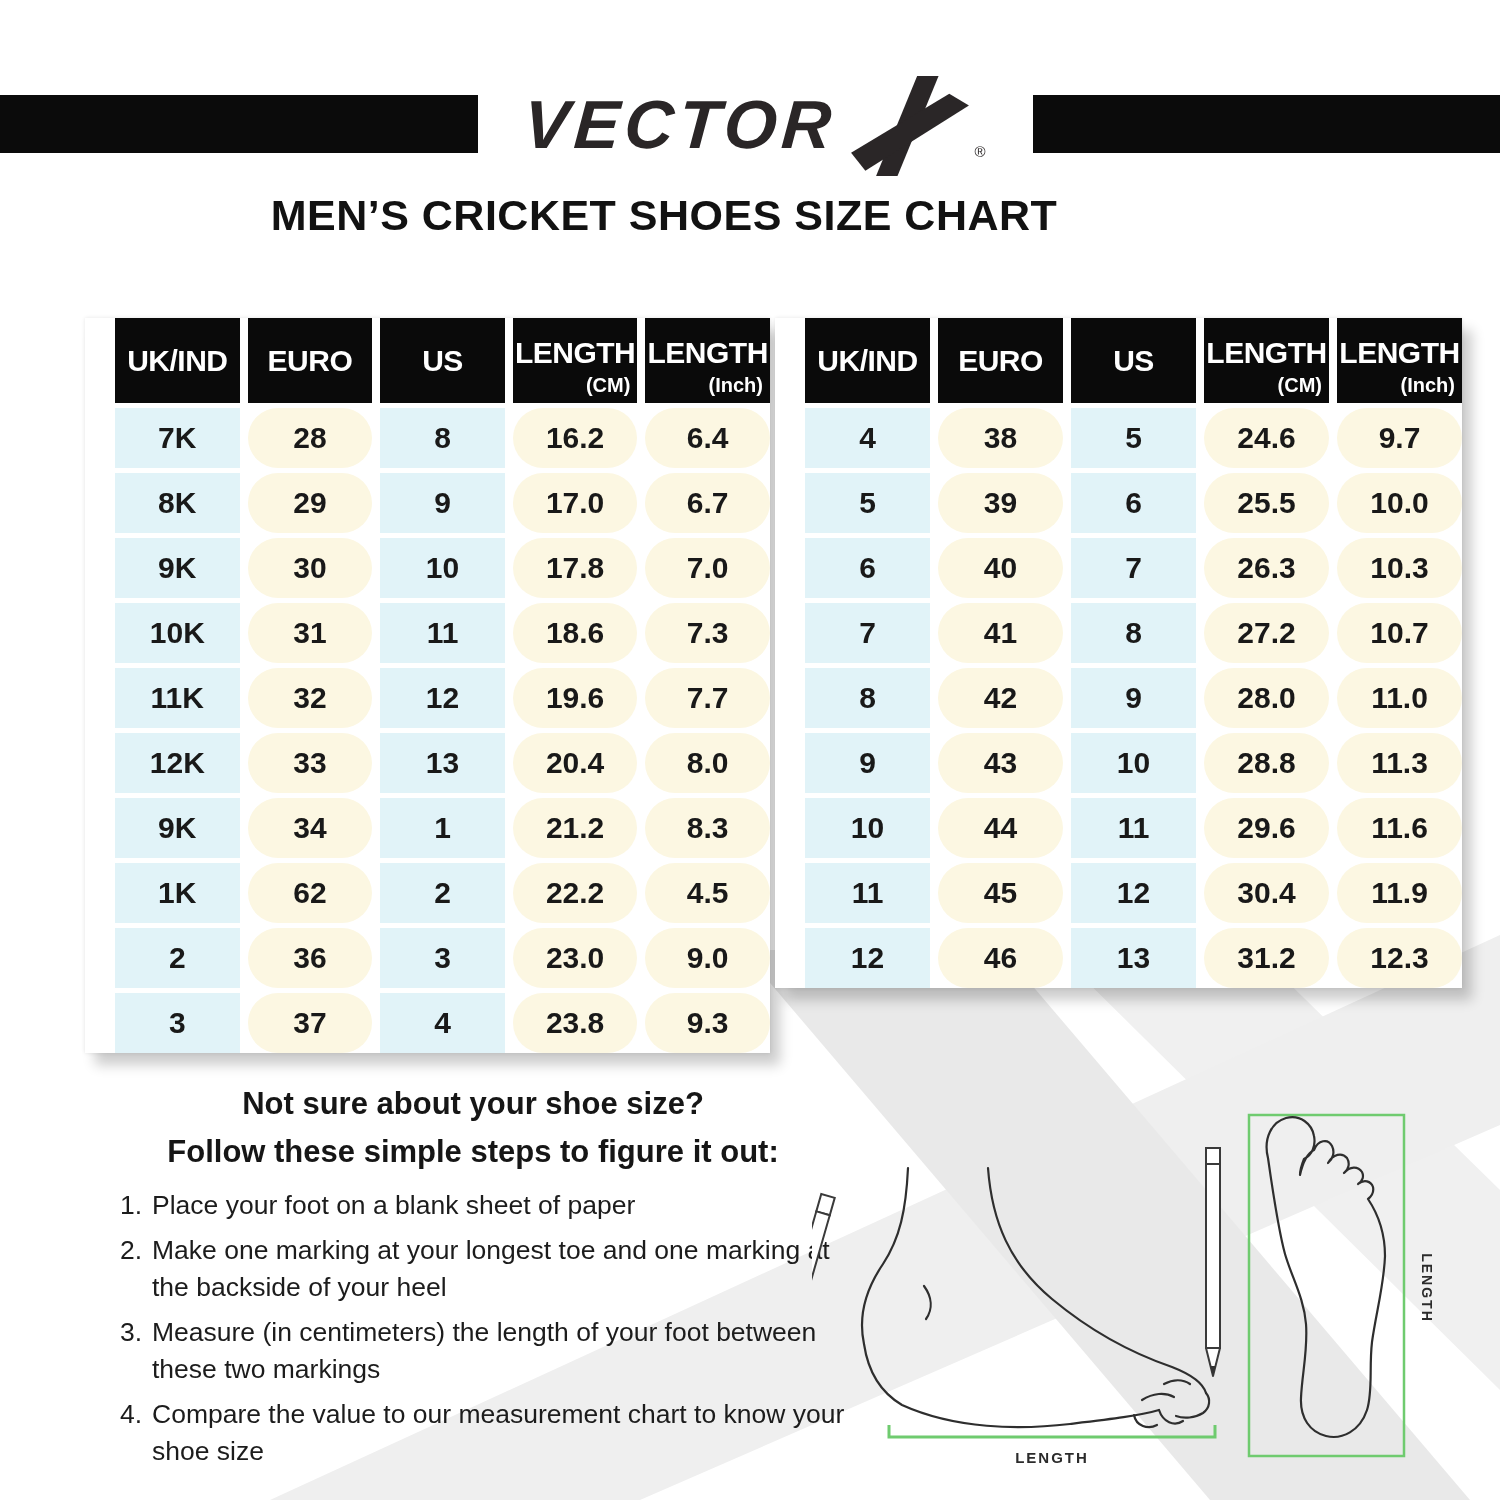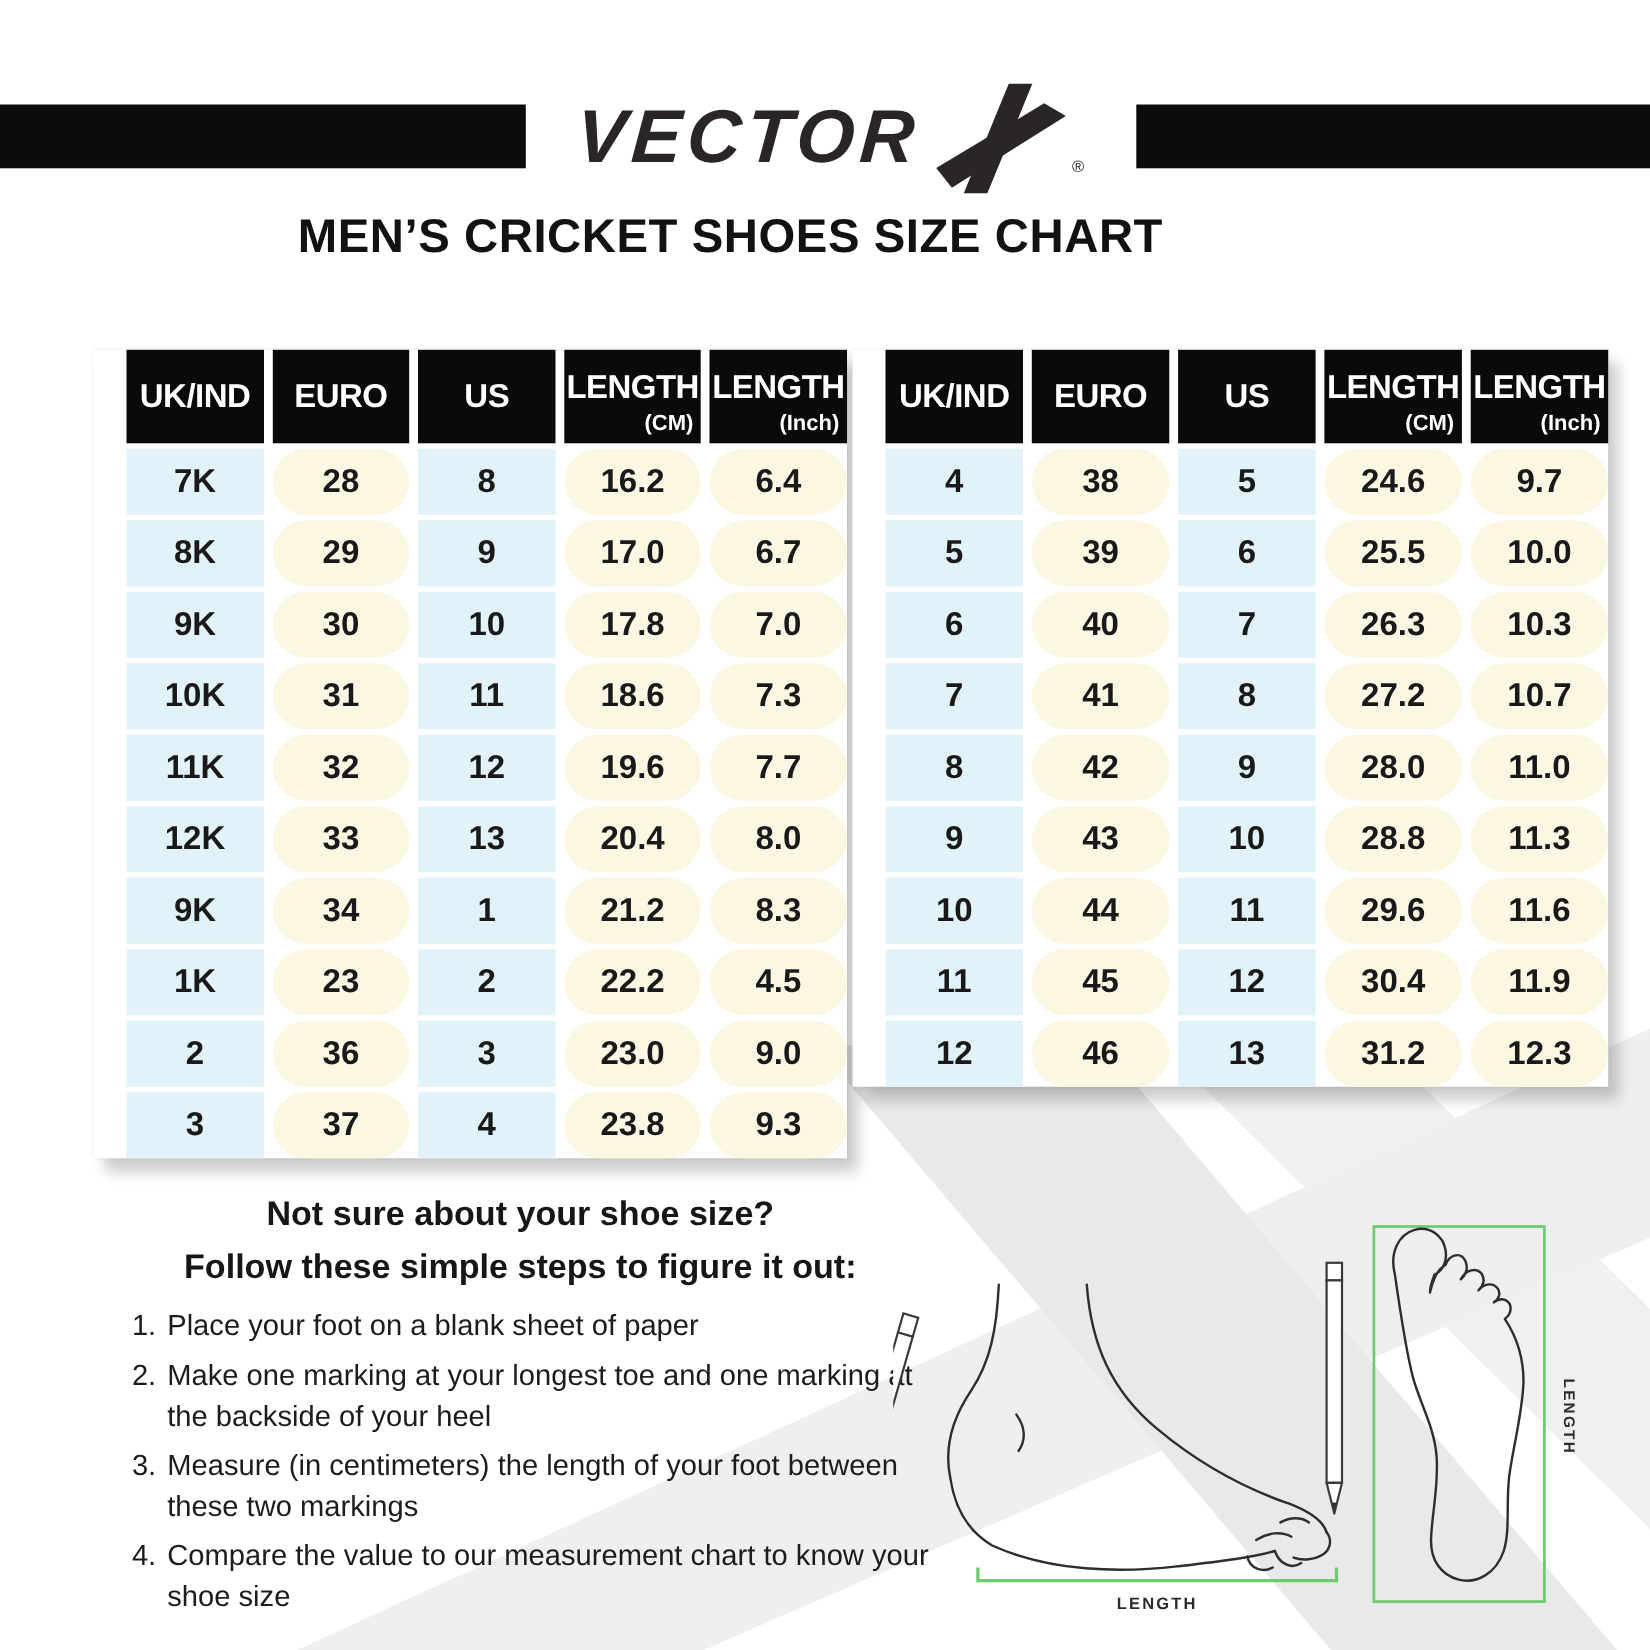--- a/index.html
+++ b/index.html
@@ -132,21 +132,21 @@
       <div class="cell c1">33</div>
       <div class="cell c2">13</div>
       <div class="cell c3">20.4</div>
       <div class="cell c4">8.0</div>
       <div class="cell c0">9K</div>
       <div class="cell c1">34</div>
       <div class="cell c2">1</div>
       <div class="cell c3">21.2</div>
       <div class="cell c4">8.3</div>
       <div class="cell c0">1K</div>
-      <div class="cell c1">23</div>
+      <div class="cell c1">62</div>
       <div class="cell c2">2</div>
       <div class="cell c3">22.2</div>
       <div class="cell c4">4.5</div>
       <div class="cell c0">2</div>
       <div class="cell c1">36</div>
       <div class="cell c2">3</div>
       <div class="cell c3">23.0</div>
       <div class="cell c4">9.0</div>
       <div class="cell c0">3</div>
       <div class="cell c1">37</div>

